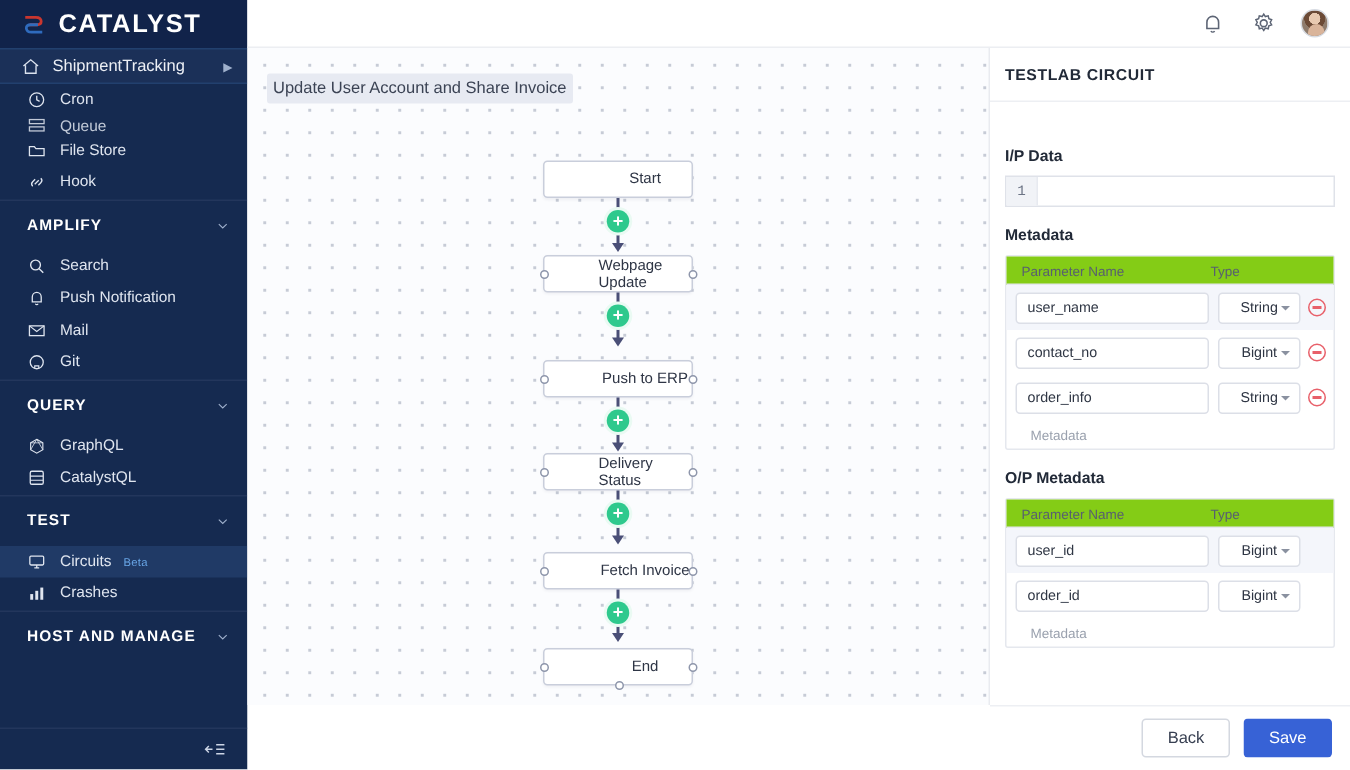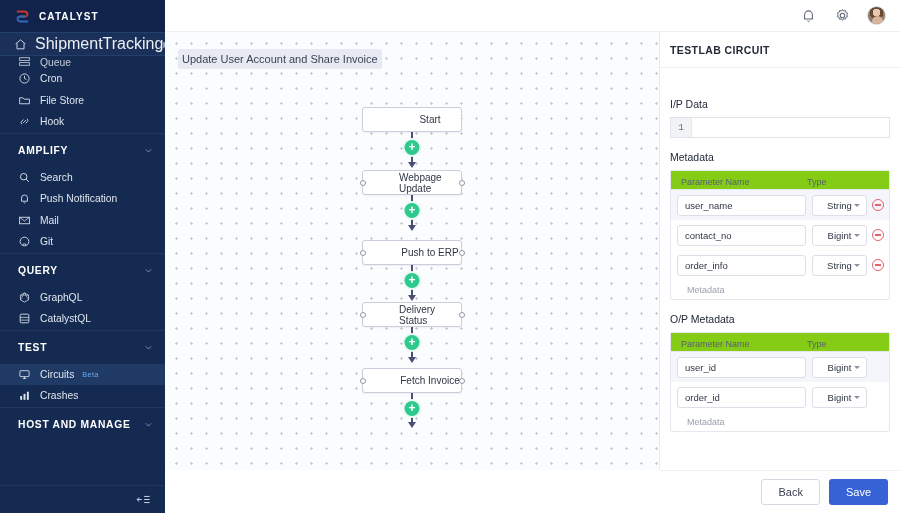--- a/index.html
+++ b/index.html
@@ -15,30 +15,30 @@
     width: 165px; height: 513px; flex: 0 0 165px;
     background: #152a50; color: #ffffff;
     position: relative; overflow: hidden;
   }
   .brand {
     height: 32px; display: flex; align-items: center;
     padding: 0 0 0 14px; background: #11234a;
   }
   .brand-logo { width: 17px; height: 17px; flex: 0 0 17px; margin-right: 8px; }
   .brand-name {
-    font-size: 10px; letter-spacing: 1.1px; font-weight: 700; color: #fff;
+    font-size: 17px; letter-spacing: 1.1px; font-weight: 700; color: #fff;
   }
   .proj-row {
     height: 24px; display: flex; align-items: center;
     padding: 0 10px 0 14px; background: #1b3караs;
     background: #1b3058; border-bottom: 1px solid #22406e;
     border-top: 1px solid #22406e;
   }
   .proj-row .ico { width: 13px; height: 13px; margin-right: 8px; flex: 0 0 13px; }
-  .proj-name { font-size: 16px; color: #eceff5; flex: 1; }
+  .proj-name { font-size: 11px; color: #eceff5; flex: 1; }
   .proj-arrow { font-size: 8px; color: #9fb0cc; }
 
   .navscroll { position: absolute; top: 56px; left: 0; right: 0; bottom: 28px; }
 
   .nav-item {
     height: 21.5px; display: flex; align-items: center;
     padding-left: 18px; font-size: 10.3px; color: #dfe5ef;
   }
   .nav-item.clipped { height: 12px; align-items: flex-end; overflow: hidden; opacity: .85; }
   .nav-item .ico { width: 13px; height: 13px; flex: 0 0 13px; margin-right: 9px; }
@@ -142,21 +142,21 @@
   .rpanel {
     position: absolute; right: 0; top: 32px; width: 240px; bottom: 0;
     background: #fff; display: flex; flex-direction: column; gap: 18px;
   }
   .rpanel-head {
     height: 36px; display: flex; align-items: center; padding-left: 10px;
     border-bottom: 1px solid #edeff3;
     font-size: 10.5px; font-weight: 700; color: #222a38; letter-spacing: .4px;
   }
   .rpanel-body { flex: 1; padding: 12px 10px 0 10px; overflow: hidden; }
-  .sec-label { font-size: 10.5px; font-weight: 400; color: #222a38; margin-bottom: 7px; }
+  .sec-label { font-size: 10.5px; font-weight: 700; color: #222a38; margin-bottom: 7px; }
 
   .code-input {
     height: 21px; border: 1px solid #dfe2e9; background: #fff;
     display: flex; align-items: center; margin-bottom: 13px;
   }
   .gutter {
     width: 21px; height: 100%; background: #f1f3f7; color: #6c7485;
     font-family: "Liberation Mono", monospace; font-size: 9.5px;
     display: flex; align-items: center; justify-content: center;
     border-right: 1px solid #e7eaf0;
@@ -226,34 +226,34 @@
     <div class="proj-row">
       <svg class="ico" viewBox="0 0 24 24">
         <path d="M3 11 L12 3.5 L21 11 M5.5 10 V20 H18.5 V10" fill="none" stroke="#dbe2ee" stroke-width="1.7"></path>
       </svg>
       <span class="proj-name">ShipmentTracking</span>
       <span class="proj-arrow">▶</span>
     </div>
 
     <div class="navscroll">
 
+      <div class="nav-item">
+        <svg class="ico" viewBox="0 0 24 24">
+          <circle cx="12" cy="12" r="8.5" fill="none" stroke="#dfe5ef" stroke-width="1.6"></circle>
+          <path d="M12 7 V12 L15.5 14" fill="none" stroke="#dfe5ef" stroke-width="1.6"></path>
+        </svg>
+        <span class="lbl">Cron</span>
+      </div>
+
       <div class="nav-item clipped">
         <svg class="ico" viewBox="0 0 24 24">
           <rect x="3" y="5" width="18" height="5" fill="none" stroke="#dfe5ef" stroke-width="1.6"></rect>
           <rect x="3" y="14" width="18" height="5" fill="none" stroke="#dfe5ef" stroke-width="1.6"></rect>
         </svg>
         <span class="lbl">Queue</span>
-      </div>
-
-      <div class="nav-item">
-        <svg class="ico" viewBox="0 0 24 24">
-          <circle cx="12" cy="12" r="8.5" fill="none" stroke="#dfe5ef" stroke-width="1.6"></circle>
-          <path d="M12 7 V12 L15.5 14" fill="none" stroke="#dfe5ef" stroke-width="1.6"></path>
-        </svg>
-        <span class="lbl">Cron</span>
       </div>
 
       <div class="nav-item">
         <svg class="ico" viewBox="0 0 24 24">
           <path d="M3 7 h6 l2 2.5 h10 V18 H3 Z" fill="none" stroke="#dfe5ef" stroke-width="1.6"></path>
         </svg>
         <span class="lbl">File Store</span>
       </div>
 
       <div class="nav-item">
@@ -421,20 +421,26 @@
         <span class="port l"></span>
         <span class="port r"></span>
         <span>Fetch Invoice</span>
       </div>
       <div class="conn" style="top:361px;height:31px"></div>
       <div class="arrow" style="top:390px"></div>
       <div class="plus" style="top:369px">
           <span>+</span>
         </div>
 
+      <div class="node" style="top:400px">
+        <span class="port l"></span>
+        <span class="port r"></span>
+        <span class="port b"></span>
+        <span>End</span>
+      </div>
     </div>
 
 
     <div class="rpanel">
       <div class="rpanel-head">TESTLAB CIRCUIT</div>
 
       <div class="rpanel-body">
 
         <div class="sec-label">I/P Data</div>
         <div class="code-input">

